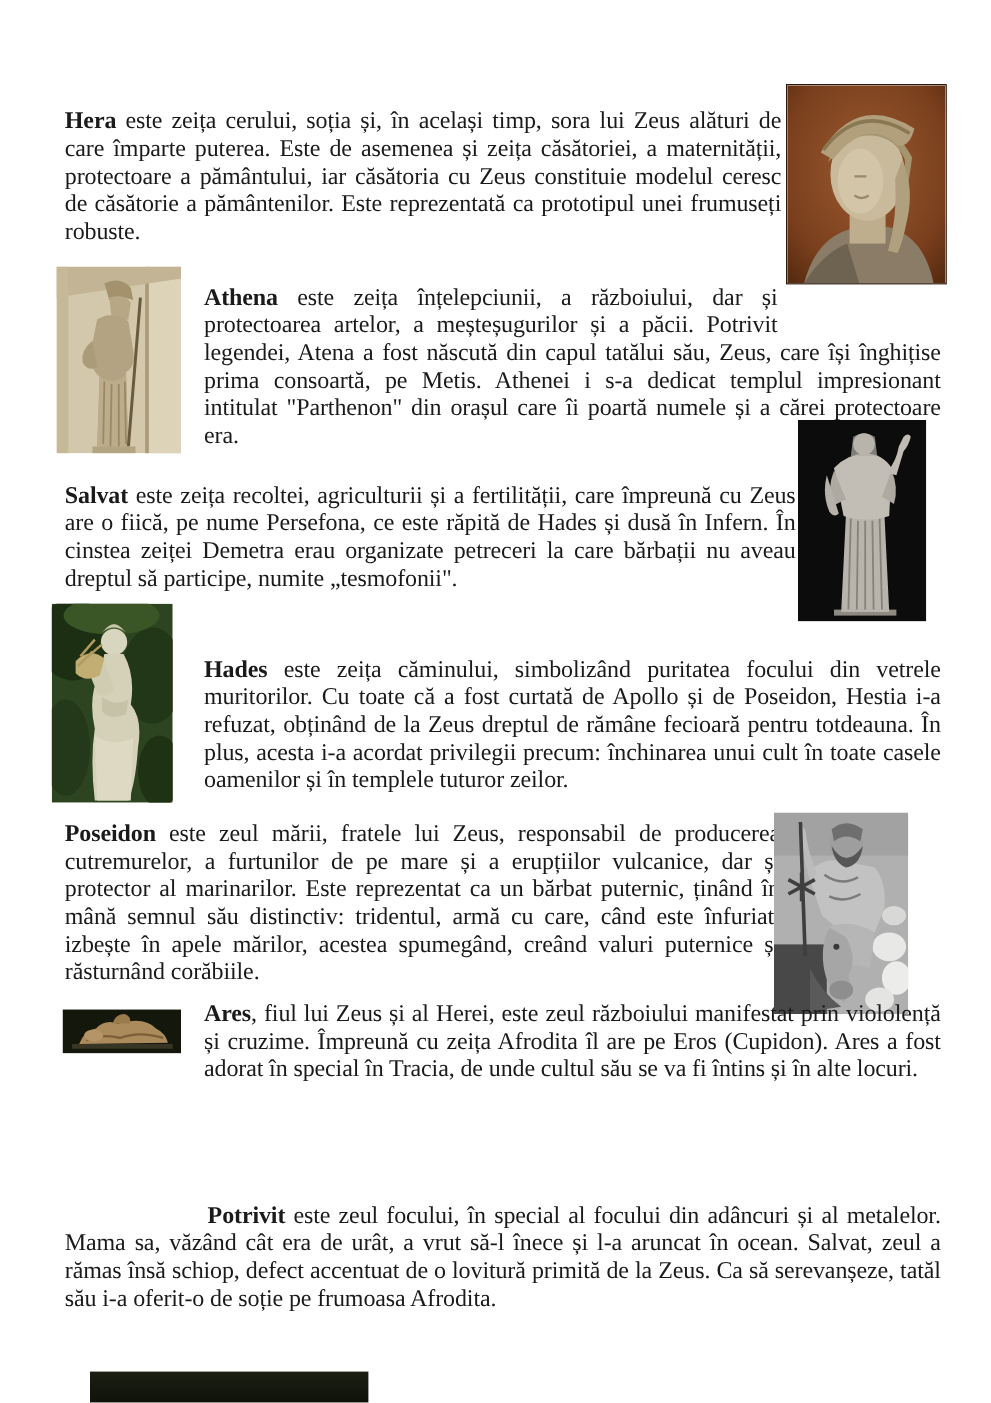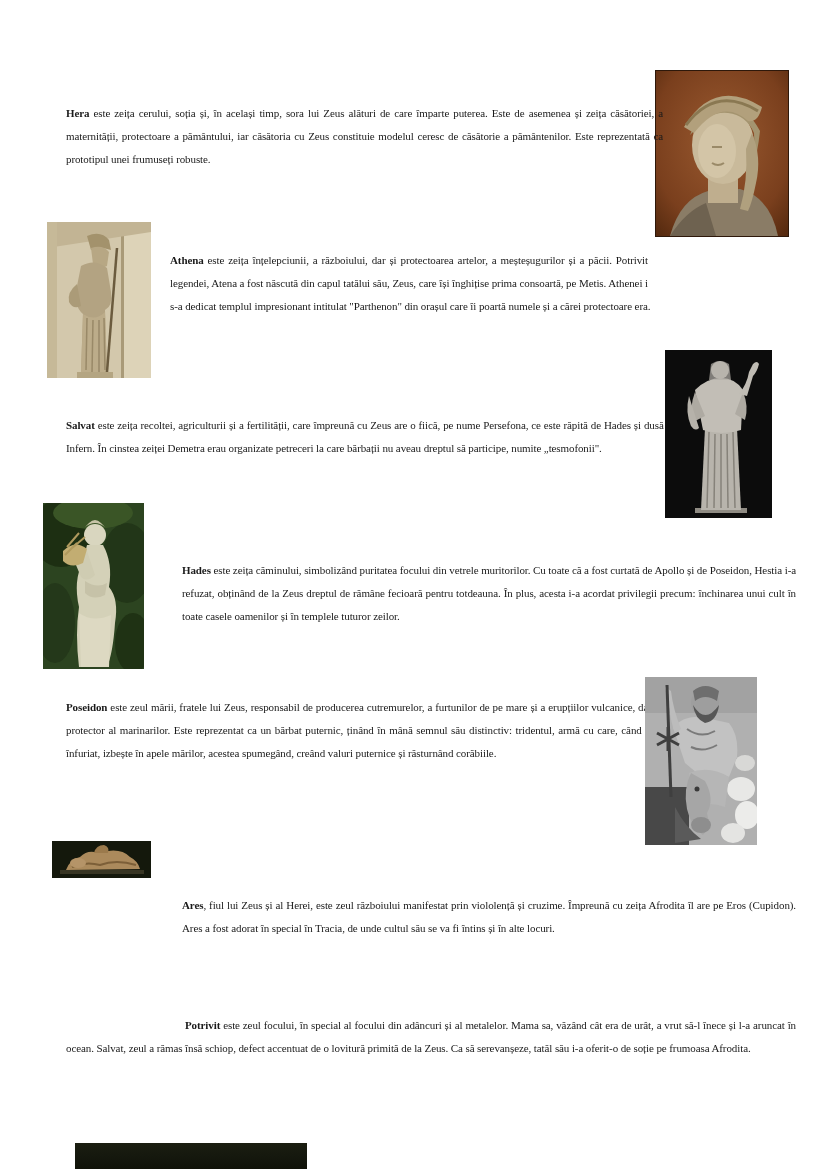--- a/index.html
+++ b/index.html
@@ -3,39 +3,39 @@
 <meta charset="utf-8">
 <style>
   html,body { margin:0; padding:0; background:#ffffff; }
   #page {
     position:relative; width:826px; height:1169px; margin:0 auto;
     background:#ffffff; overflow:hidden;
     font-family:"Liberation Serif","DejaVu Serif",serif;
     color:#1a1a1a;
   }
   .para {
-    position:absolute; margin:16px; text-align:justify;
-    font-size:11px; line-height:23px; letter-spacing:-0.1px;
+    position:absolute; margin:4px; text-align:justify;
+    font-size:20px; line-height:23px; letter-spacing:-0.1px;
   }
   .para b { font-weight:bold; }
   .spacer-r { float:right; width:136px; height:24px; }
   .imgbox { position:absolute; overflow:hidden; }
   .imgbox svg { display:block; }
   .p-hera      { left:50px;  top:86px;   width:597px; }
   .i-hera      { left:655px; top:70px;   width:132px; height:165px; border:1px solid #2e180a; }
   .i-athena    { left:47px;  top:222px;  width:104px; height:156px; }
-  .p-athena    { left:154px; top:233px;  width:614px; }
+  .p-athena    { left:166px; top:233px;  width:614px; }
   .p-demetra   { left:50px;  top:398px;  width:609px; }
   .i-demetra   { left:665px; top:350px;  width:107px; height:168px; }
   .i-hestia    { left:43px;  top:503px;  width:101px; height:166px; }
   .p-hestia    { left:166px; top:543px;  width:614px; }
   .p-poseidon  { left:50px;  top:680px;  width:596px; }
   .i-poseidon  { left:645px; top:677px;  width:112px; height:168px; }
   .i-ares      { left:52px;  top:841px;  width:99px;  height:37px; }
-  .p-ares      { left:166px; top:878px;  width:614px; }
+  .p-ares      { left:166px; top:830px;  width:614px; }
   .p-hefaistos { left:50px;  top:998px;  width:730px; text-indent:119px; }
   .bottom-bar  {
     position:absolute; left:75px; top:1143px; width:232px; height:26px;
     background:linear-gradient(180deg,#1b1e11 0%,#14170d 60%,#101208 100%);
   }
 </style>
 </head>
 <body>
 
 <div id="page">

